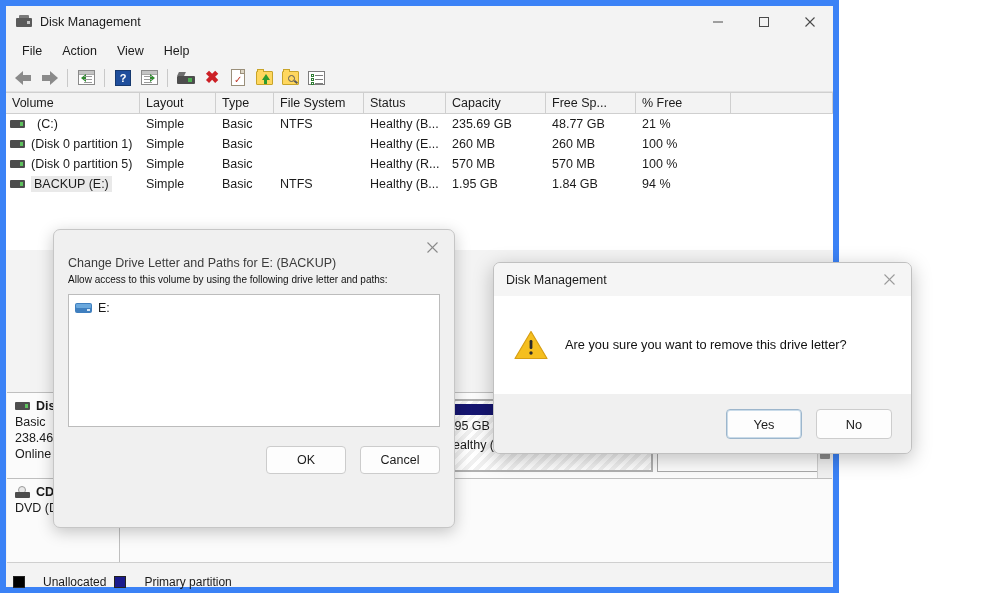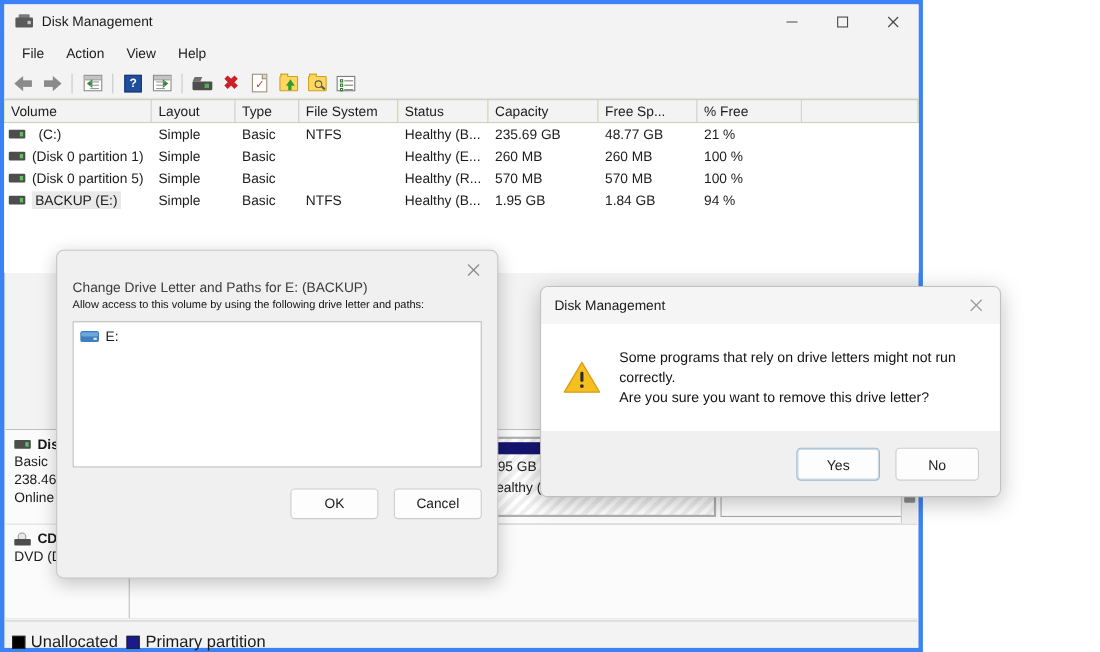--- a/index.html
+++ b/index.html
@@ -11,21 +11,21 @@
     font-size: 12.5px;
     color: #1a1a1a;
     background: #ffffff;
   }
 
   
   #app {
     position: relative;
     width: 839px; height: 593px;
     background: #f3f3f3;
-    border: 4px solid #3b82f6;
+    border: 6px solid #3b82f6;
   }
 
   
   .titlebar {
     height: 32px;
     background: #f3f3f3;
     display: flex;
     align-items: center;
     position: relative;
   }
@@ -134,21 +134,21 @@
   .foldericon .maghandle { position:absolute; left:11px; top:9px; width:4px; height:1.5px; background:#5a5a5a; transform:rotate(40deg);}
 
   .propicon { width:17px; height:14px; border:1px solid #7d7d7d; background:#fff; position:relative;}
   .propicon .ln { position:absolute; left:6px; width:8px; height:1px; background:#7d7d7d;}
   .propicon .bx { position:absolute; left:2px; width:3px; height:3px; border:1px solid #2e7d32;}
 
   
   .vol-table { background:#ffffff; }
   .vol-head {
     display:flex; height:22px; align-items:stretch;
-    background:#84cc16;
+    background:#701a75;
     border-top:1px solid #cfcfcf;
     border-bottom:1px solid #cfcfcf;
   }
   .vol-head .th {
     border-right:1px solid #cfcfcf;
     padding:3px 0 0 6px;
     font-size:12.5px; color:#1b1b1b;
     background:#f3f3f3;
     overflow:hidden; white-space:nowrap;
   }
@@ -217,21 +217,21 @@
     background:#f0f0f0; border-left:1px solid #cfcfcf;
   }
   .disk-scroll .thumb { position:absolute; left:2px; right:2px; top:22px; height:44px; background:#8d8d8d; border-radius:1px;}
 
   
   .legend {
     position:absolute; left:1px; right:1px; bottom:1px; height:24px;
     background:#f3f3f3; border-top:1px solid #cfcfcf;
     display:flex; align-items:center; padding-left:6px; gap:8px;
   }
-  .legend .li { display:flex; align-items:center; font-size:15px; gap:5px;margin-top:14px;}
+  .legend .li { display:flex; align-items:center; font-size:12px; gap:18px;margin-top:14px;}
   .legend .sw { width:12px; height:12px; border:1px solid #222; }
 
   
   .dlg1 {
     position:absolute; left:47px; top:223px; width:402px; height:299px;
     background:#f0f0f0;
     border:1px solid #c6c6c6;
     border-radius:7px;
     box-shadow:0 4px 16px rgba(0,0,0,0.22);
     overflow:hidden;
@@ -598,21 +598,20 @@
     </div>
     <div class="dbody">
       <div class="warn-icon">
         <svg width="34" height="30" viewBox="0 0 34 30">
           <path d="M17 1.5 L33 28.5 L1 28.5 Z" fill="#f5bf1f" stroke="#d79f14" stroke-width="1.2" stroke-linejoin="round"></path>
           <rect x="15.6" y="10" width="2.8" height="9" rx="1.2" fill="#2b2b2b"></rect>
           <circle cx="17" cy="23" r="1.7" fill="#2b2b2b"></circle>
         </svg>
       </div>
       <div class="dmsg">
-        <div>Some programs that rely on drive letters might not run correctly.</div>
         <div>Are you sure you want to remove this drive letter?</div>
       </div>
     </div>
     <div class="dfoot">
       <div class="btn2 focus">Yes</div>
       <div class="btn2">No</div>
     </div>
   </div>
 
 </div>

